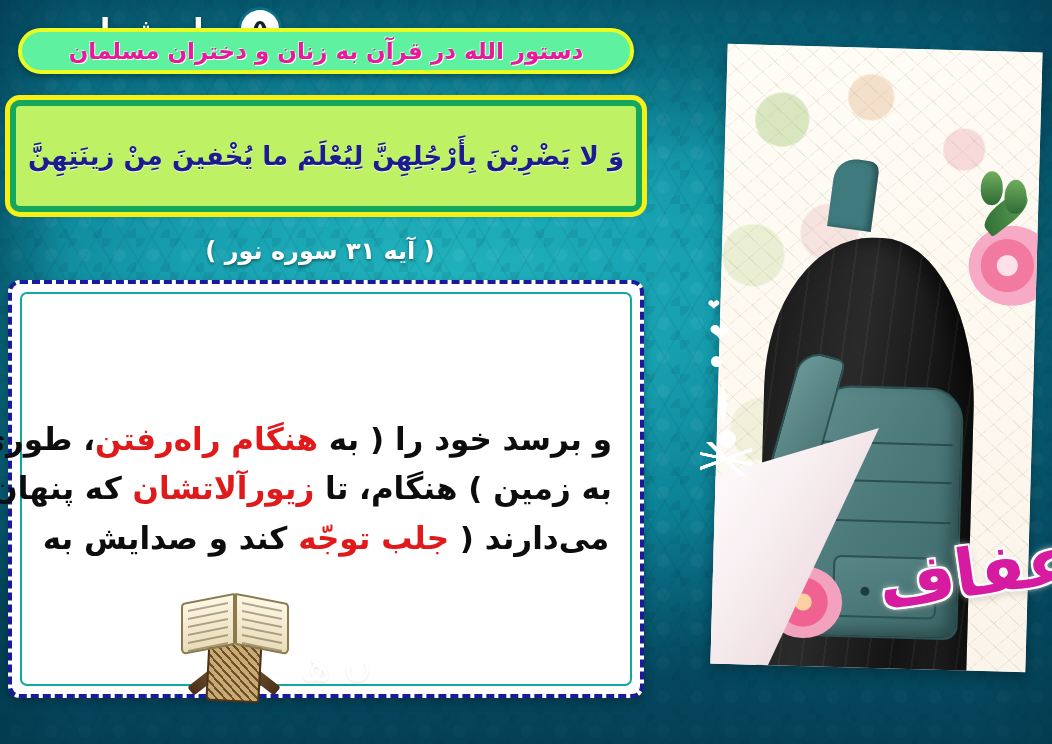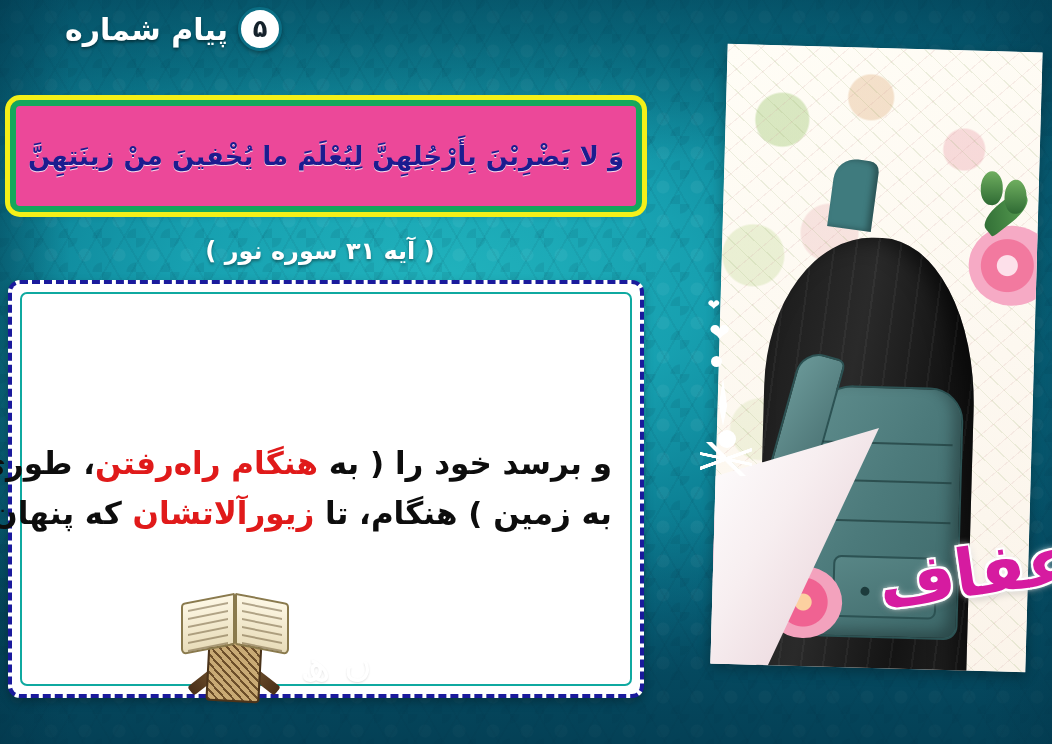--- a/index.html
+++ b/index.html
@@ -79,21 +79,21 @@
   }
   #topic-banner .btxt {
     color:#e8199b; font-size:23px; font-weight:bold; white-space:nowrap;
     text-shadow:1px 1px 0 #ffffff, -1px -1px 0 rgba(255,255,255,.6);
     direction:rtl;
   }
 
   
   #verse-box {
     position:absolute; top:100px; left:10px; width:632px; height:112px;
-    background:#ec4899;
+    background:#bef264;
     border:6px solid #14a85c;
     outline:5px solid #f4f018;
     border-radius:10px;
     display:flex; align-items:center; justify-content:center;
     box-shadow:0 3px 7px rgba(0,0,0,.25);
   }
   #verse-box .vtxt {
     color:#1c1c8f; font-size:26px; font-weight:bold; direction:rtl;
     text-align:center; line-height:1.5; padding:0 10px;
     text-shadow:0 1px 0 rgba(255,255,255,.8);
@@ -321,37 +321,43 @@
   <div class="bg-edge-l"></div>
   <div class="bg-edge-r"></div>
 
   <div id="header-title">
     <span class="num-badge">
       <span>۵</span>
     </span>
     <span class="htxt">پیام شماره</span>
   </div>
 
+  <div id="topic-banner">
+    <span class="btxt">دستور الله در قرآن به زنان و دختران مسلمان</span>
+  </div>
 
   <div id="verse-box">
     <span class="vtxt">وَ لا یَضْرِبْنَ بِأَرْجُلِهِنَّ لِیُعْلَمَ ما یُخْفینَ مِنْ زینَتِهِنَّ</span>
   </div>
 
   <div id="verse-citation">
     <span class="ctxt">( آیه ۳۱ سوره نور )</span>
   </div>
 
   <div id="translation-box">
     <div class="inner">
       <div class="tline">
         <span>و برسد خود را ( به </span><span class="hl">هنگام راه‌رفتن</span><span>، طوری</span>
       </div>
       <div class="tline">
         <span>به زمین ) هنگام، تا </span><span class="hl">زیورآلاتشان</span><span> که پنهان</span>
       </div>
+      <div class="tline">
+        <span>می‌دارند ( </span><span class="hl">جلب توجّه</span><span> کند و صدایش به</span>
+      </div>
     </div>
   </div>
 
   <div id="illustration-card">
     <div class="floral-bg"></div>
     <div class="floral-lines"></div>
 
     <div class="peony p3"></div>
     <div class="leafy l3"></div>
     <div class="bud b3"></div>

